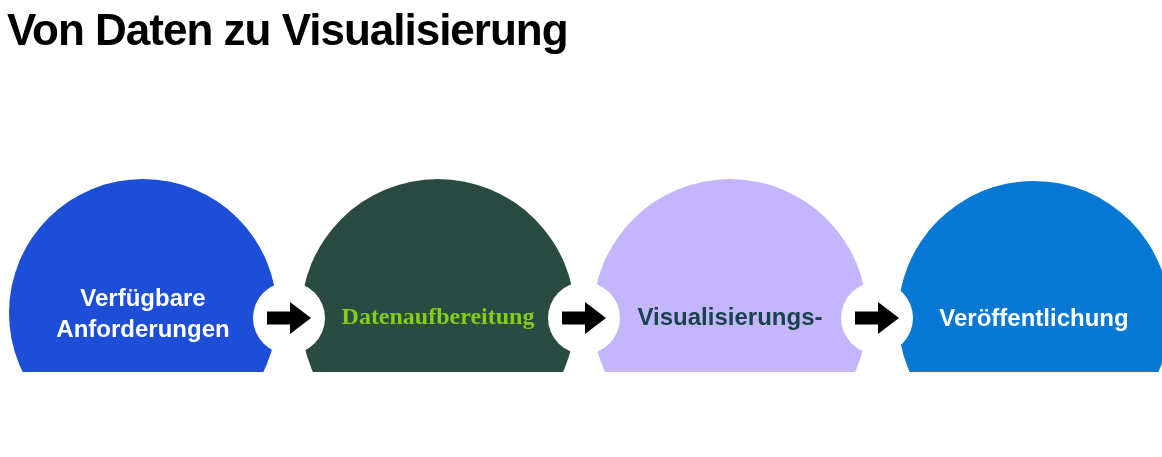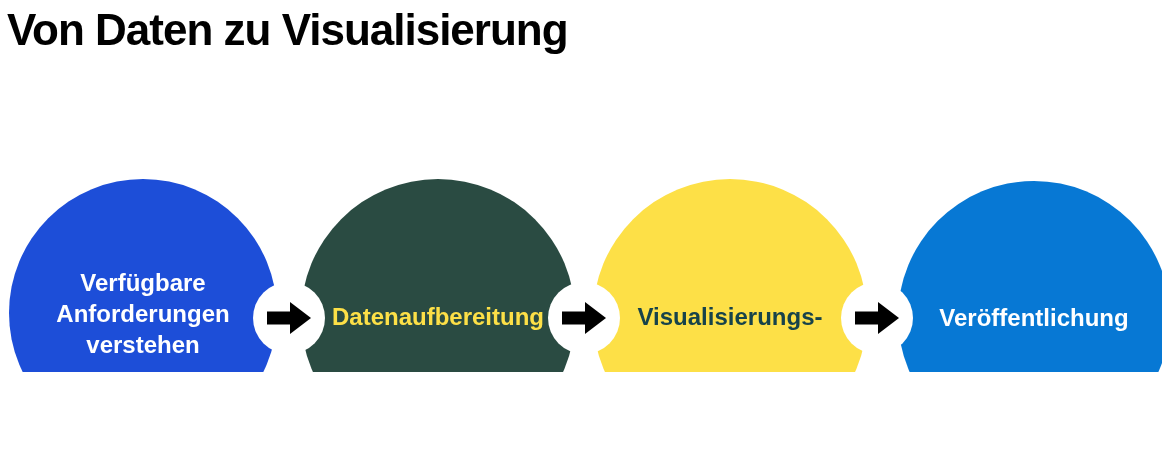--- a/index.html
+++ b/index.html
@@ -57,31 +57,30 @@
 <body>
 
 <div class="stage">
 
   <h1 class="page-title">Von Daten zu Visualisierung</h1>
 
   <div class="circle c1" style="background-color: #1d4ed8; color: rgb(255, 255, 255);">
     <div>
       <div>Verfügbare</div>
       <div>Anforderungen</div>
-      <div>verstehen</div>
     </div>
   </div>
 
-  <div class="circle c2" style="background-color: rgb(42, 75, 66); color: #fde047;">
+  <div class="circle c2" style="background-color: rgb(42, 75, 66); color: #84cc16; font-family: Liberation Serif, serif;">
     <div>
       <div>Datenaufbereitung</div>
     </div>
   </div>
 
-  <div class="circle c3" style="background-color: #fde047; color: rgb(23, 67, 74); justify-content: center;">
+  <div class="circle c3" style="background-color: #c4b5fd; color: rgb(23, 67, 74); justify-content: center;">
     <div>
       <div>Visualisierungs-</div>
     </div>
   </div>
 
   <div class="circle c4" style="background-color: rgb(7, 120, 212); color: rgb(255, 255, 255);">
     <div>
       <div>Veröffentlichung</div>
     </div>
   </div>

